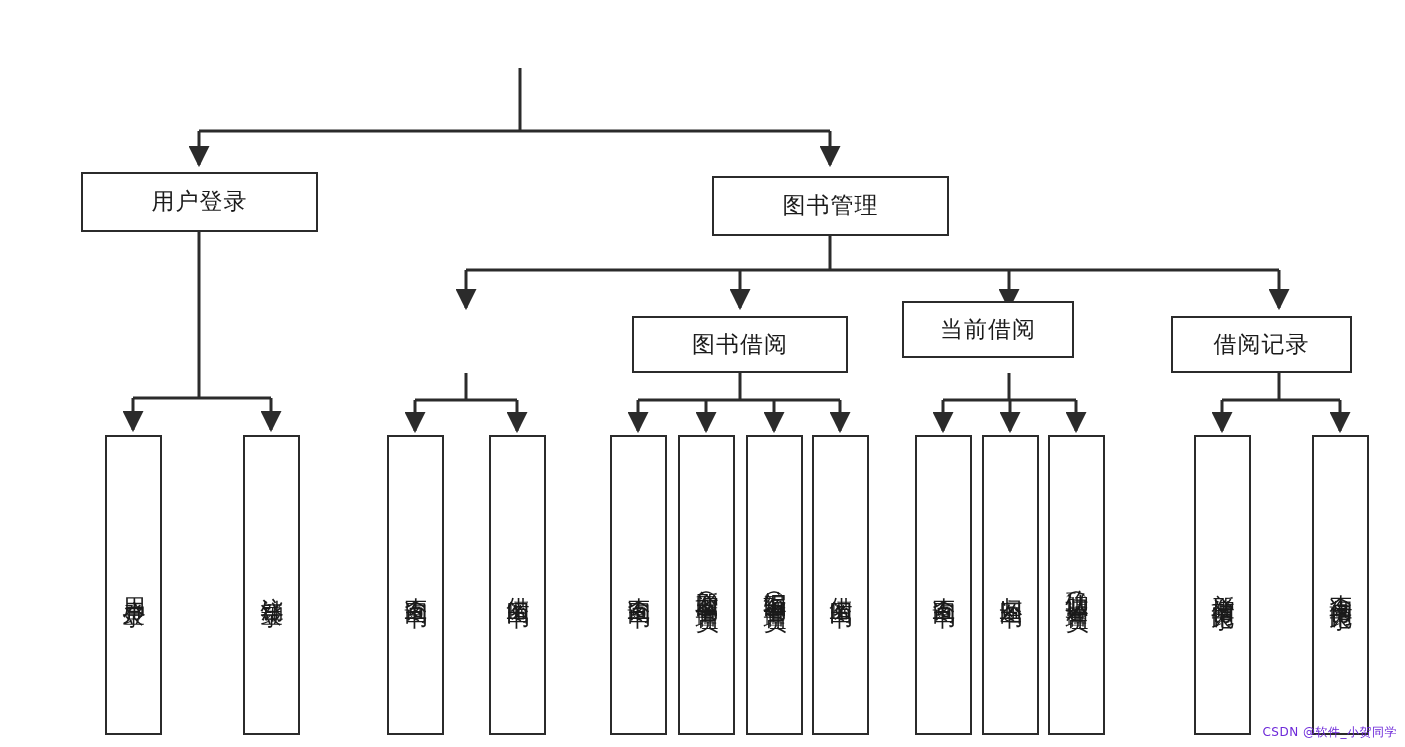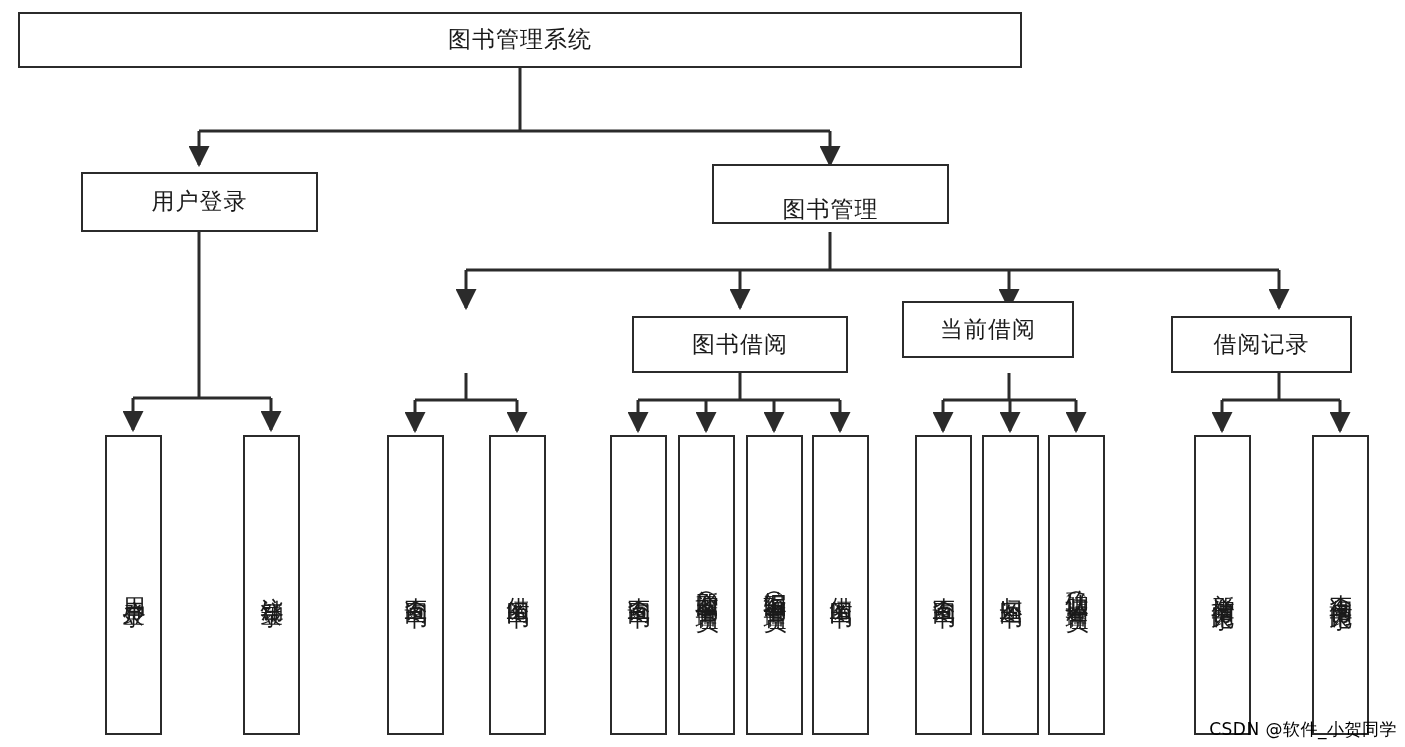--- a/index.html
+++ b/index.html
@@ -55,22 +55,22 @@
     display: block;
     text-align: center;
   }
   .node .label {
     display: block;
   }
   #watermark {
     position: absolute;
     right: 8px;
     bottom: 6px;
-    font-size: 17px;
-    color: #000000;
+    font-size: 12px;
+    color: #6d28d9;
     letter-spacing: 0.5px;
     z-index: 5;
     white-space: nowrap;
     user-select: none;
     margin-left: 28px;
   }
 </style>
 </head>
 <body>
 
@@ -119,28 +119,25 @@
       <line x1="1010" y1="400" x2="1010" y2="431" marker-end="url(#arrow)"></line>
       <line x1="1076" y1="400" x2="1076" y2="431" marker-end="url(#arrow)"></line>
 
       <line x1="1279" y1="373" x2="1279" y2="400"></line>
       <line x1="1222" y1="400" x2="1340" y2="400"></line>
       <line x1="1222" y1="400" x2="1222" y2="431" marker-end="url(#arrow)"></line>
       <line x1="1340" y1="400" x2="1340" y2="431" marker-end="url(#arrow)"></line>
     </g>
   </svg>
 
-  <div class="node horiz" style="left:18px; top:12px; width:1004px; height:56px;">
-    <span class="label">图书管理系统</span>
-  </div>
 
   <div class="node horiz" style="left:81px; top:172px; width:237px; height:60px;">
     <span class="label">用户登录</span>
   </div>
-  <div class="node horiz" style="left:712px; top:164px; width:237px; height:60px;align-items:flex-end;">
+  <div class="node horiz" style="left:712px; top:176px; width:237px; height:60px;">
     <span class="label">图书管理</span>
   </div>
 
   <div class="node horiz" style="left:632px; top:316px; width:216px; height:57px;justify-content:center;">
     <span class="label">图书借阅</span>
   </div>
   <div class="node horiz" style="left:902px; top:301px; width:172px; height:57px;">
     <span class="label">当前借阅</span>
   </div>
   <div class="node horiz" style="left:1171px; top:316px; width:181px; height:57px;">

